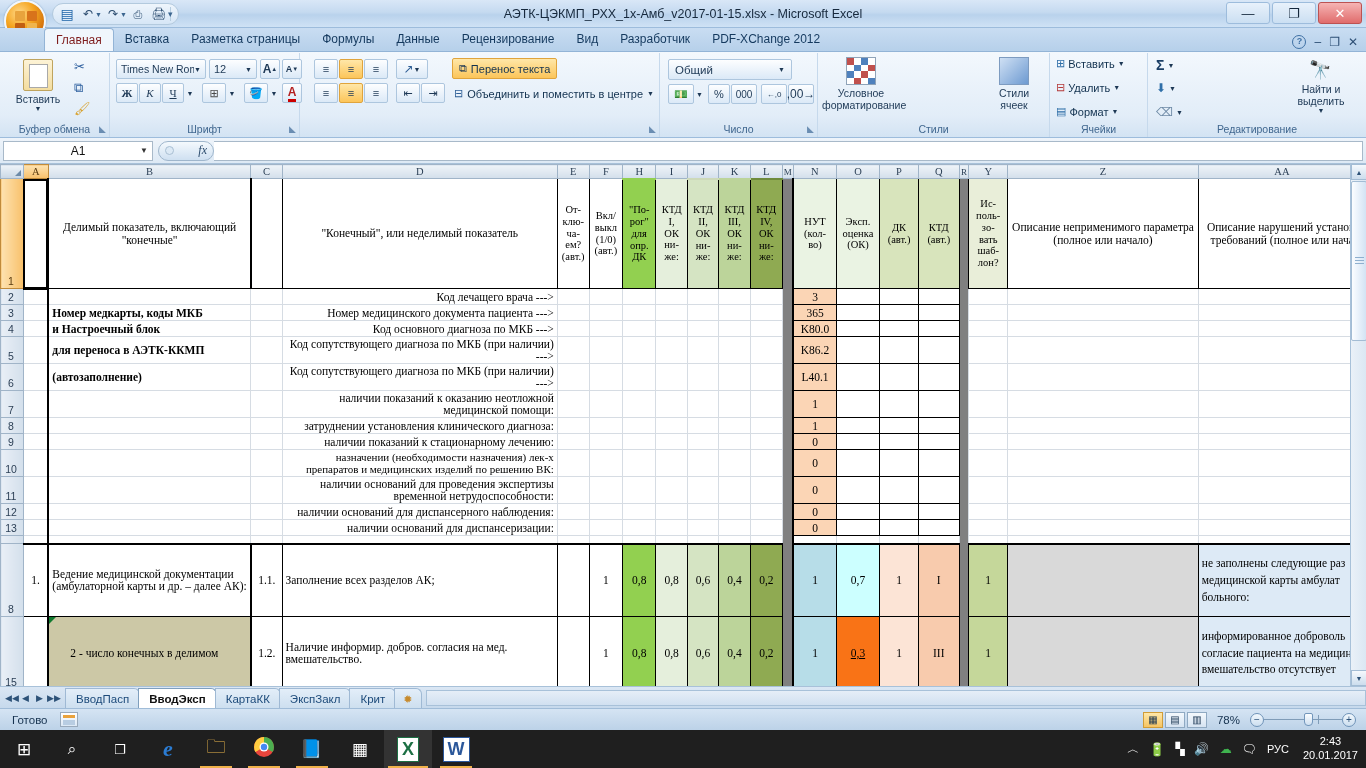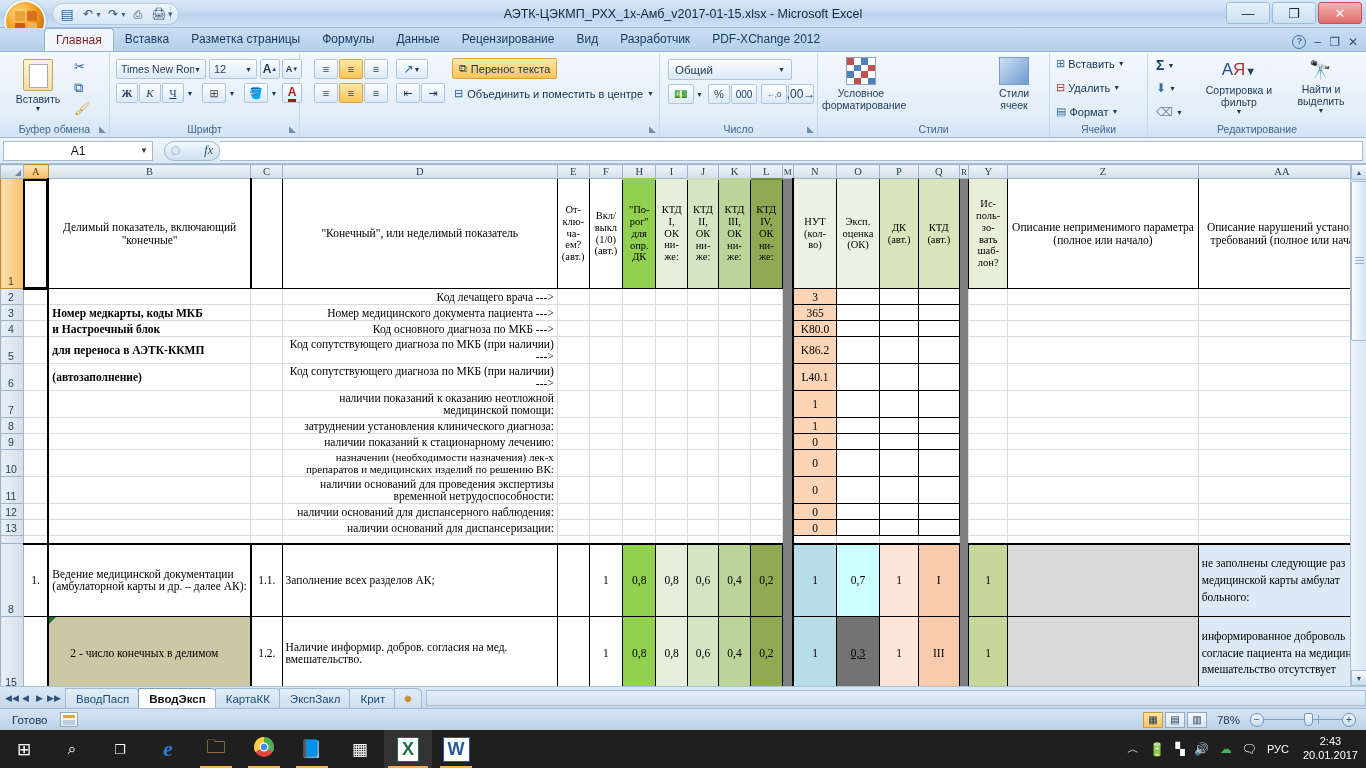--- a/index.html
+++ b/index.html
@@ -118,21 +118,21 @@
     position:absolute; top:138px; left:0; width:1366px; height:26px;
     background: linear-gradient(to bottom,#eef4fa,#dde9f5);
     border-bottom:1px solid #a8c1d9; display:flex; align-items:center;
   }
   .namebox {
     width:150px; height:20px; margin-left:3px; background:#fff; border:1px solid #a8b9c9;
     display:flex; align-items:center; justify-content:center; position:relative;
     font-size:12px; color:#111;
   }
   .namebox .dd { position:absolute; right:4px; font-size:8px; color:#333; }
-  .fx-group { display:flex; align-items:center; gap:0px; margin-left:11px; }
+  .fx-group { display:flex; align-items:center; gap:0px; margin-left:5px; }
   .fx-round {
     width:56px;height:20px;border:1px solid #9fb6cc;border-radius:10px;
     background:linear-gradient(to bottom,#f4f9fd,#cfe0f1);
     display:flex;align-items:center;justify-content:space-between;padding:0 6px;
   }
   .fx-round .dot{width:9px;height:9px;border-radius:50%;background:#dce9f5;border:1px solid #a9bfd3;}
   .fx-round .fx{font-style:italic;font-family:"Liberation Serif",serif;font-size:12px;color:#2c4c6e;}
   .formula-input { flex:1; height:20px; background:#fff; border:1px solid #a8b9c9; border-left:none; margin-right:3px; }
 
   
@@ -464,25 +464,20 @@
         <span style="font-size:14px;font-weight:bold;color:#1b3f66;">Σ</span>
         <span style="font-size:7px;">▼</span>
       </div>
       <div class="chip plain" style="position:absolute;left:8px;top:28px;gap:3px;">
         <span style="font-size:12px;color:#2f6fa8;">⬇</span>
         <span style="font-size:7px;">▼</span>
       </div>
       <div class="chip plain" style="position:absolute;left:8px;top:52px;gap:3px;">
         <span style="font-size:12px;color:#6e8aa6;">⌫</span>
         <span style="font-size:7px;">▼</span>
-      </div>
-      <div class="btn-big" style="position:absolute;left:52px;top:4px;width:78px;">
-        <div style="font-size:17px;color:#1b3f66;line-height:26px;"><span style="color:#23518a;">A</span><span style="color:#b03030;">Я</span><span style="font-size:11px;">▼</span></div>
-        <div style="width:82px;">Сортировка и фильтр</div>
-        <div style="font-size:7px;">▼</div>
       </div>
       <div class="btn-big" style="position:absolute;left:136px;top:4px;width:74px;">
         <div style="font-size:18px;color:#2f6fa8;line-height:26px;">🔭</div>
         <div style="width:78px;">Найти и выделить</div>
         <div style="font-size:7px;">▼</div>
       </div>
       <div class="gtitle">Редактирование</div>
     </div>
   </div>
 
@@ -960,21 +955,21 @@
         <td class="cell" style="border:1px solid #000;">Наличие информир. добров. согласия на мед. вмешательство.</td>
         <td class="cell ctr" style="border:1px solid #000;"></td>
         <td class="cell ctr" style="border:1px solid #000;">1</td>
         <td class="cell ctr" style="border:1px solid #000;background:#92d050;">0,8</td>
         <td class="cell ctr" style="border:1px solid #000;background:#e5efdc;">0,8</td>
         <td class="cell ctr" style="border:1px solid #000;background:#d5e4c3;">0,6</td>
         <td class="cell ctr" style="border:1px solid #000;background:#bcd49a;">0,4</td>
         <td class="cell ctr" style="border:1px solid #000;background:#8faa52;">0,2</td>
         <td class="splitbar"></td>
         <td class="cell ctr" style="border:1px solid #000;border-left:2px solid #000;background:#b7dde8;">1</td>
-        <td class="cell ctr" style="border:1px solid #000;background:#737373;text-decoration:underline;">0,3</td>
+        <td class="cell ctr" style="border:1px solid #000;background:#f97316;text-decoration:underline;">0,3</td>
         <td class="cell ctr" style="border:1px solid #000;background:#fce4d6;">1</td>
         <td class="cell ctr" style="border:1px solid #000;background:#f8cbad;">III</td>
         <td class="splitbar"></td>
         <td class="cell ctr" style="border:1px solid #000;background:#c5d79a;">1</td>
         <td class="cell" style="border:1px solid #000;background:#d9d9d9;"></td>
         <td class="cell" style="border:1px solid #000;background:#ddeaf6;line-height:1.45;">информированное доброволь согласие пациента на медицин вмешательство отсутствует</td>
       </tr>
 
     </tbody>
       </table>

